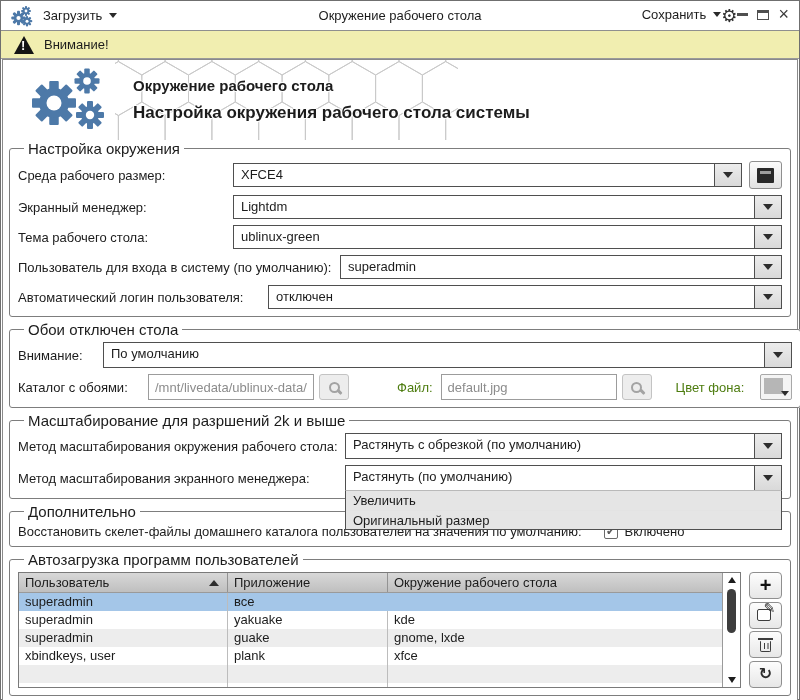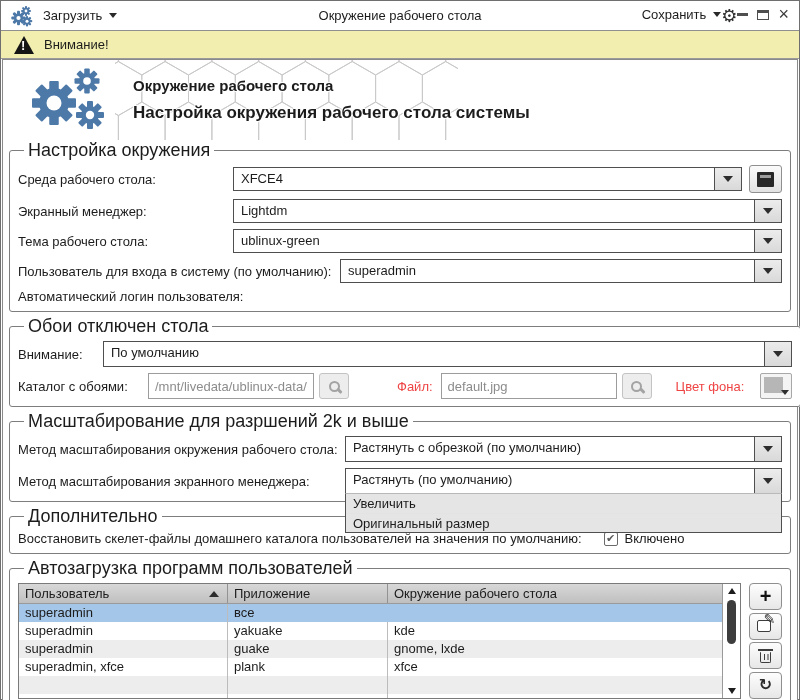--- a/index.html
+++ b/index.html
@@ -30,26 +30,26 @@
 
   
   .header{height:80px;flex:none;position:relative;display:flex;align-items:center;gap:20px;padding-left:22px;overflow:hidden}
   .hexwrap{position:absolute;left:112px;top:0;width:343px;height:80px;overflow:hidden;pointer-events:none}
   .hdr-texts{position:relative;z-index:2}
   .hdr-title{font-size:15px;font-weight:bold;margin-bottom:9px;text-shadow:-1px 0 #fff,1px 0 #fff,0 -1px #fff,0 1px #fff,0 0 4px #fff}
   .hdr-sub{font-size:17px;font-weight:bold;text-shadow:-1px 0 #fff,1px 0 #fff,0 -1px #fff,0 1px #fff,0 0 4px #fff}
 
   
   fieldset{border:1px solid #7d7d7d;border-radius:3px;margin:0 6px 4px;padding:4px 8px 7px;flex:none;background:#fff}
-  legend{padding:0 4px;margin-left:6px;font-size:18px}
+  legend{padding:0 4px;margin-left:6px;font-size:15px}
   .frow{display:flex;align-items:center;margin-bottom:6px}
   .frow:last-child{margin-bottom:0}
   .flabel{flex:none;padding-right:8px;white-space:nowrap}
   .lw215{width:215px}.lw322{width:322px}.lw250{width:250px}.lw85{width:85px}.lw130{width:130px}.lw327{width:327px}
-  .graylbl{color:#ef4444}
+  .graylbl{color:#4d7c0f}
 
   .combo{flex:1;height:24px;border:1px solid #4f4f4f;background:#fff;display:flex;align-items:stretch;min-width:0;position:relative}
   .combo.h26{height:26px}
   .cval{flex:1;padding:3px 7px;overflow:hidden;white-space:nowrap}
   .carrow{width:27px;flex:none;border-left:1px solid #4f4f4f;background:linear-gradient(#ececec,#d9d9d9);display:flex;align-items:center;justify-content:center}
   .arrow-down{width:0;height:0;border-left:5px solid transparent;border-right:5px solid transparent;border-top:6px solid #2d2d2d}
 
   .btn-archive{width:33px;height:28px;margin-left:7px;flex:none;border:1px solid #8f8f8f;border-radius:3px;background:linear-gradient(#fbfbfb,#e2e2e2);display:flex;align-items:center;justify-content:center}
   .archicon{width:17px;height:15px;background:#282828;border-radius:1px;position:relative}
   .archicon::before{content:"";position:absolute;left:3px;right:3px;top:3px;height:3px;background:#9d9d9d}
@@ -262,21 +262,21 @@
         </svg>
       <div class="hdr-texts">
         <div class="hdr-title">Окружение рабочего стола</div>
         <div class="hdr-sub">Настройка окружения рабочего стола системы</div>
       </div>
     </div>
 
     <fieldset>
       <legend>Настройка окружения</legend>
       <div class="frow">
-        <span class="flabel lw215">Среда рабочего стола:</span>
+        <span class="flabel lw215">Среда рабочего размер:</span>
         <div class="combo">
           <span class="cval">XFCE4</span>
           <span class="carrow">
               <span class="arrow-down"></span>
             </span>
         </div>
         <div class="btn-archive">
           <span class="archicon"></span>
         </div>
       </div>
@@ -302,20 +302,26 @@
         <span class="flabel lw322">Пользователь для входа в систему (по умолчанию):</span>
         <div class="combo">
           <span class="cval">superadmin</span>
           <span class="carrow">
               <span class="arrow-down"></span>
             </span>
         </div>
       </div>
       <div class="frow">
         <span class="flabel lw250">Автоматический логин пользователя:</span>
+        <div class="combo">
+          <span class="cval">отключен</span>
+          <span class="carrow">
+              <span class="arrow-down"></span>
+            </span>
+        </div>
       </div>
     </fieldset>
 
     <fieldset>
       <legend>Обои отключен стола</legend>
       <div class="frow">
         <span class="flabel lw85">Внимание:</span>
         <div class="combo h26">
           <span class="cval">По умолчанию</span>
           <span class="carrow">
@@ -402,21 +408,21 @@
               <div class="td td1">superadmin</div>
               <div class="td td2">yakuake</div>
               <div class="td td3">kde</div>
             </div>
             <div class="trow alt">
               <div class="td td1">superadmin</div>
               <div class="td td2">guake</div>
               <div class="td td3">gnome, lxde</div>
             </div>
             <div class="trow">
-              <div class="td td1">superadmin, xfce</div>
+              <div class="td td1">xbindkeys, user</div>
               <div class="td td2">plank</div>
               <div class="td td3">xfce</div>
             </div>
             <div class="trow alt">
               <div class="td td1"></div>
                 <div class="td td2"></div>
                 <div class="td td3"></div>
             </div>
             <div class="trow">
               <div class="td td1"></div>

